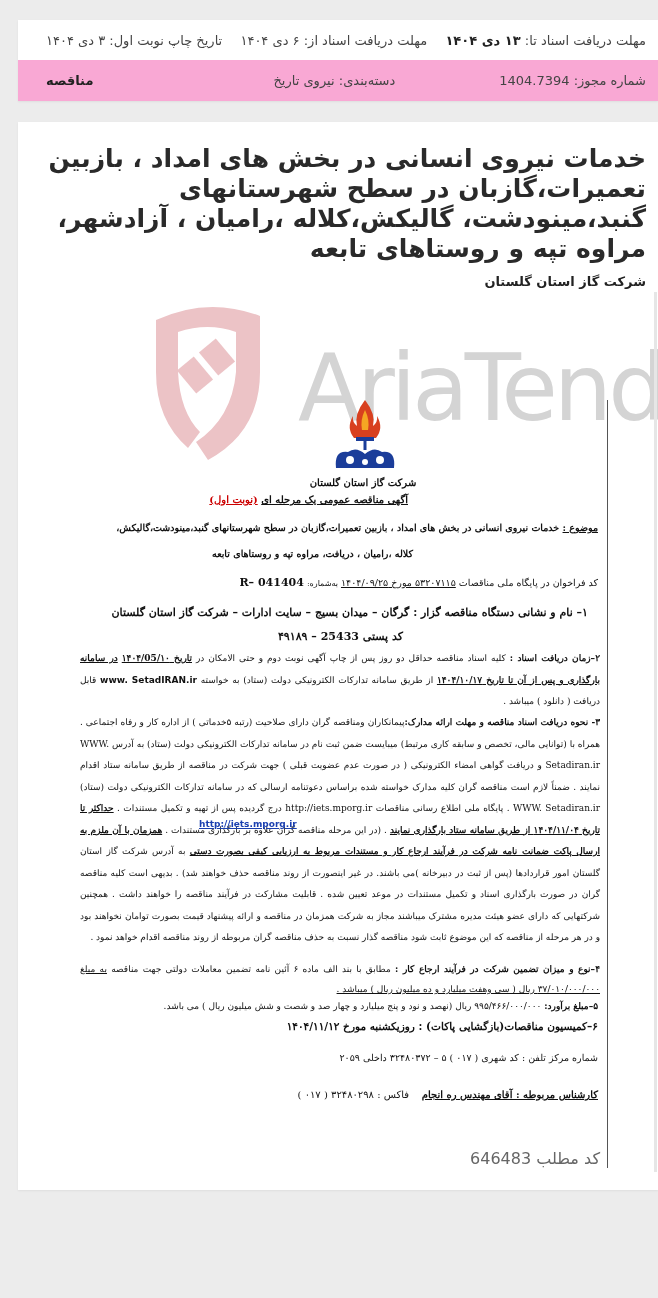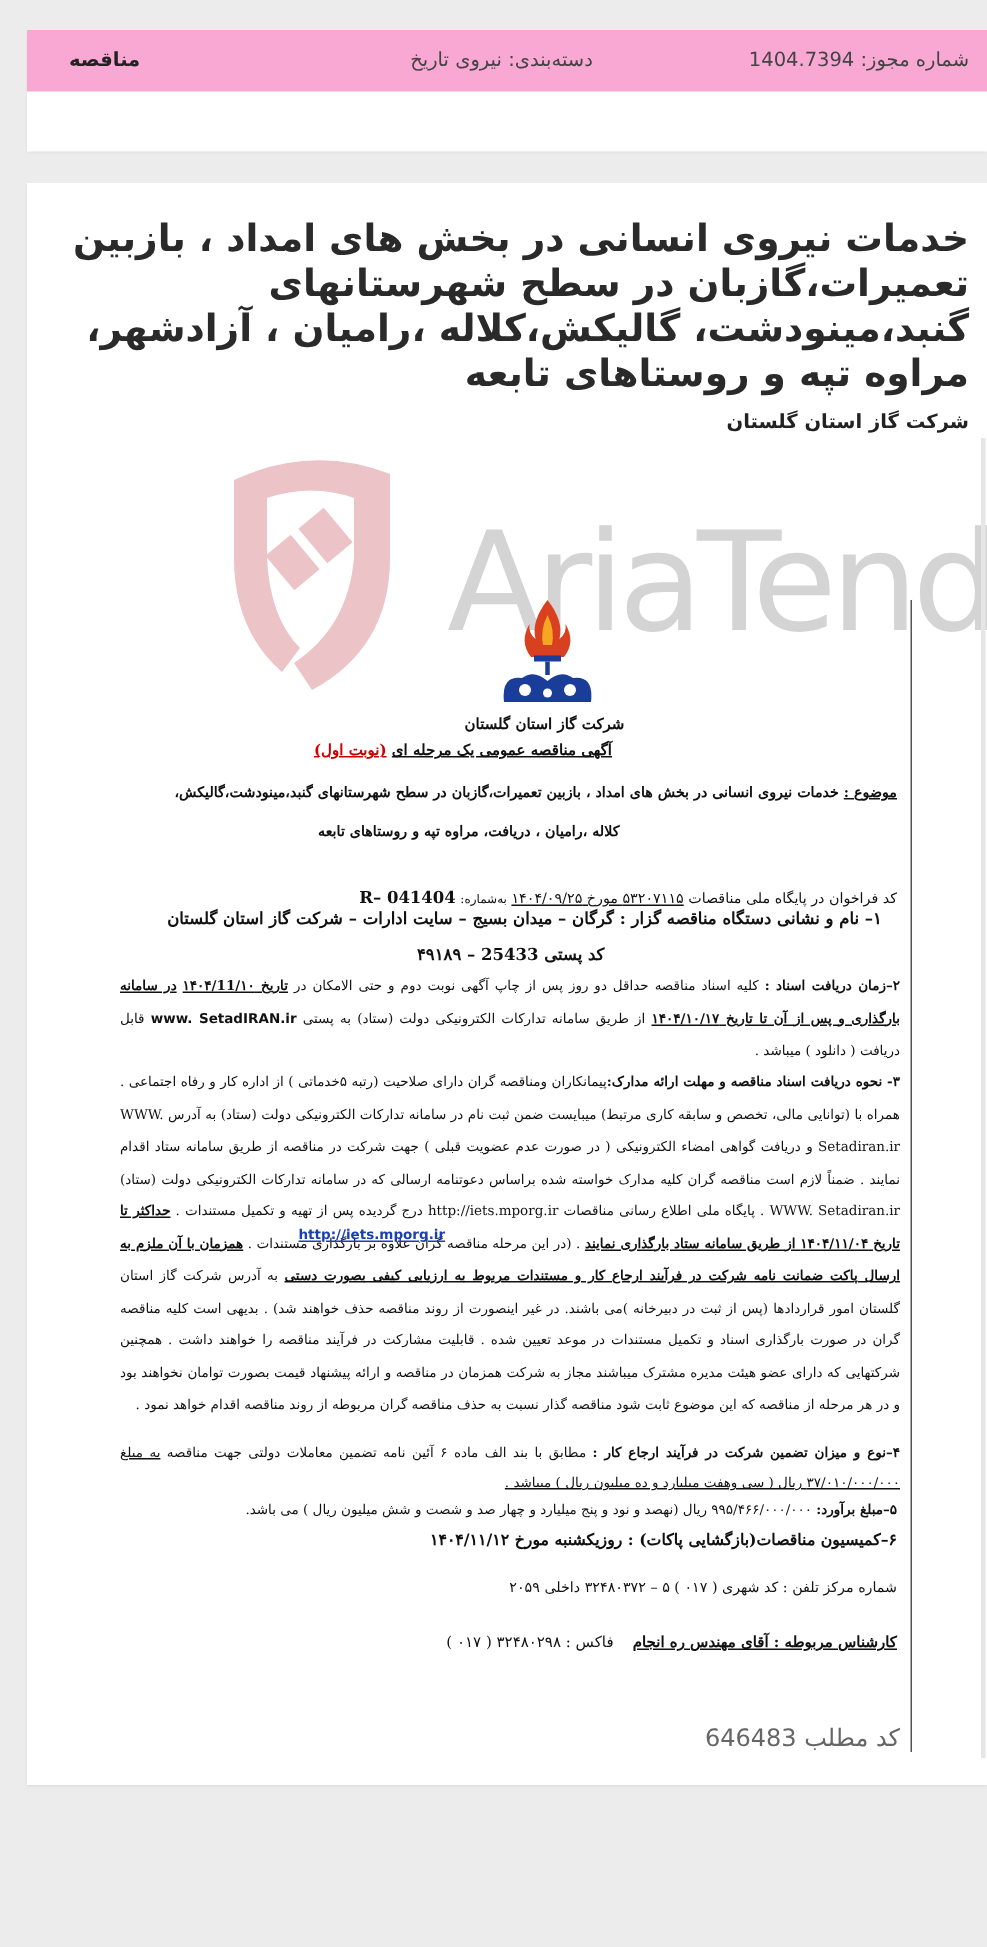--- a/index.html
+++ b/index.html
@@ -25,20 +25,25 @@
   .red{color:#c00;}
   .link{color:#1a3fb0;text-decoration:underline;font-weight:bold;font-family:"DejaVu Sans",sans-serif;padding-left:15px;}
   .latin{font-family:"DejaVu Sans",sans-serif;font-weight:bold;direction:ltr;unicode-bidi:embed;}
   .para{position:absolute;left:62px;width:520px;direction:rtl;text-align:justify;text-align-last:right;font-family:"DejaVu Serif",serif;font-size:9px;line-height:21.5px;color:#111;}
   .code{position:absolute;right:58px;bottom:22px;font-size:16px;color:#666;direction:rtl;}
 </style>
 </head>
 <body>
 
 <div class="card meta-card">
+  <div class="meta-row">
+    <span><span>تاریخ چاپ نوبت اول:</span> <span>۳ دی ۱۴۰۴</span></span>
+    <span><span>مهلت دریافت اسناد از:</span> <span>۶ دی ۱۴۰۴</span></span>
+    <span><span>مهلت دریافت اسناد تا:</span> <b>۱۳ دی ۱۴۰۴</b></span>
+  </div>
   <div class="meta-row alt">
     <span style="padding-right:96px;"><b>مناقصه</b></span>
     <span><span>دسته‌بندی:</span> <span>نیروی تاریخ</span></span>
     <span style="padding-left:20px;"><span>شماره مجوز:</span> <span>1404.7394</span></span>
   </div>
 </div>
 
 <div class="card main-card">
   <h1 class="title">خدمات نیروی انسانی در بخش های امداد ، بازبین تعمیرات،گازبان در سطح شهرستانهای گنبد،مینودشت، گالیکش،کلاله ،رامیان ، آزادشهر، مراوه تپه و روستاهای تابعه</h1>
   <div class="company">شرکت گاز استان گلستان</div>
@@ -63,29 +68,29 @@
         <circle cx="50" cy="62" r="4" fill="#fff"></circle>
         <circle cx="35" cy="64" r="3" fill="#fff"></circle>
     </svg>
     <div class="logo-text">شرکت گاز استان گلستان</div>
 
     <div class="doc-text bold" style="right:250px;top:202px;font-size:10px;"><span class="u">آگهی مناقصه عمومی یک مرحله ای</span> <span class="u red">(نوبت اول)</span></div>
 
     <div class="doc-text bold" style="right:60px;top:230px;font-size:9.5px;"><span class="u">موضوع :</span> <span>خدمات نیروی انسانی در بخش های امداد ، بازبین تعمیرات،گازبان در سطح شهرستانهای گنبد،مینودشت،گالیکش،</span></div>
     <div class="doc-text bold" style="right:245px;top:256px;font-size:9.5px;">کلاله ،رامیان ، دریافت، مراوه تپه و روستاهای تابعه</div>
 
-    <div class="doc-text" style="right:60px;top:300px;font-size:9.5px;text-align:right;"><span>کد فراخوان در پایگاه ملی مناقصات</span> <span class="u">۵۳۲۰۷۱۱۵ مورخ ۱۴۰۴/۰۹/۲۵</span> <span style="font-size:8px">به‌شماره:</span> <span class="latin" style="font-family:'DejaVu Serif',serif;font-size:11px">R– 041404</span></div>
+    <div class="doc-text" style="right:60px;top:284px;font-size:9.5px;text-align:right;"><span>کد فراخوان در پایگاه ملی مناقصات</span> <span class="u">۵۳۲۰۷۱۱۵ مورخ ۱۴۰۴/۰۹/۲۵</span> <span style="font-size:8px">به‌شماره:</span> <span class="latin" style="font-family:'DejaVu Serif',serif;font-size:11px">R– 041404</span></div>
 
     <div class="doc-text bold" style="right:70px;top:314px;font-size:11px;">۱– نام و نشانی دستگاه مناقصه گزار : گرگان – میدان بسیج – سایت ادارات – شرکت گاز استان گلستان</div>
     <div class="doc-text bold" style="right:255px;top:338px;font-size:11px;">کد پستی 25433 – ۴۹۱۸۹</div>
 
     <div class="para" style="top:356px;">
-      <span class="bold">۲–زمان دریافت اسناد :</span> <span>کلیه اسناد مناقصه حداقل دو روز پس از چاپ آگهی نوبت دوم و حتی الامکان در</span> <span class="bold u">تاریخ ۱۴۰۴/11/۱۰</span>
+      <span class="bold">۲–زمان دریافت اسناد :</span> <span>کلیه اسناد مناقصه حداقل دو روز پس از چاپ آگهی نوبت دوم و حتی الامکان در</span> <span class="bold u">تاریخ ۱۴۰۴/05/۱۰</span>
       <span class="bold u">در سامانه بارگذاری و پس از آن تا تاریخ ۱۴۰۴/۱۰/۱۷</span> <span>از طریق سامانه تدارکات الکترونیکی دولت (ستاد) به</span>
-      <span>پستی</span> <span class="latin">www. SetadIRAN.ir</span> <span>قابل دریافت ( دانلود ) میباشد .</span>
+      <span>خواسته</span> <span class="latin">www. SetadIRAN.ir</span> <span>قابل دریافت ( دانلود ) میباشد .</span>
     </div>
 
     <div class="para" style="top:420px;">
       <span class="bold">۳- نحوه دریافت اسناد مناقصه و مهلت ارائه مدارک:</span><span>پیمانکاران ومناقصه گران دارای صلاحیت (رتبه ۵خدماتی ) از اداره کار و رفاه اجتماعی . همراه با (توانایی مالی، تخصص و سابقه کاری مرتبط) میبایست ضمن ثبت نام در سامانه تدارکات الکترونیکی دولت (ستاد) به آدرس WWW. Setadiran.ir و دریافت گواهی امضاء الکترونیکی ( در صورت عدم عضویت قبلی ) جهت شرکت در مناقصه از طریق سامانه ستاد اقدام نمایند . ضمناً لازم است مناقصه گران کلیه مدارک خواسته شده براساس دعوتنامه ارسالی که در سامانه تدارکات الکترونیکی دولت (ستاد) WWW. Setadiran.ir . پایگاه ملی اطلاع رسانی مناقصات http://iets.mporg.ir درج گردیده پس از تهیه و تکمیل مستندات .</span> <span class="bold u">حداکثر تا تاریخ ۱۴۰۴/۱۱/۰۴ از طریق سامانه ستاد بارگذاری نمایند</span> <span>. (در این مرحله مناقصه گران علاوه بر بارگذاری مستندات .</span> <span class="bold u">همزمان با آن ملزم به ارسال پاکت ضمانت نامه شرکت در فرآیند ارجاع کار و مستندات مربوط به ارزیابی کیفی بصورت دستی</span> <span>به آدرس شرکت گاز استان گلستان امور قراردادها (پس از ثبت در دبیرخانه )می باشند. در غیر اینصورت از روند مناقصه حذف خواهند شد) . بدیهی است کلیه مناقصه گران در صورت بارگذاری اسناد و تکمیل مستندات در موعد تعیین شده . قابلیت مشارکت در فرآیند مناقصه را خواهند داشت . همچنین شرکتهایی که دارای عضو هیئت مدیره مشترک میباشند مجاز به شرکت همزمان در مناقصه و ارائه پیشنهاد قیمت بصورت توامان نخواهند بود و در هر مرحله از مناقصه که این موضوع ثابت شود مناقصه گذار نسبت به حذف مناقصه گران مربوطه از روند مناقصه اقدام خواهد نمود .</span>
     </div>
     <span class="link" style="position:absolute;left:166px;top:527px;font-size:9px;">http://iets.mporg.ir</span>
 
     <div class="para" style="top:667px;line-height:20px;">
       <span class="bold">۴–نوع و میزان تضمین شرکت در فرآیند ارجاع کار :</span> <span>مطابق با بند الف ماده ۶ آئین نامه تضمین معاملات دولتی جهت مناقصه</span>
       <span class="u">به مبلغ ۳۷/۰۱۰/۰۰۰/۰۰۰ ریال ( سی وهفت میلیارد و ده میلیون ریال ) میباشد .</span>

